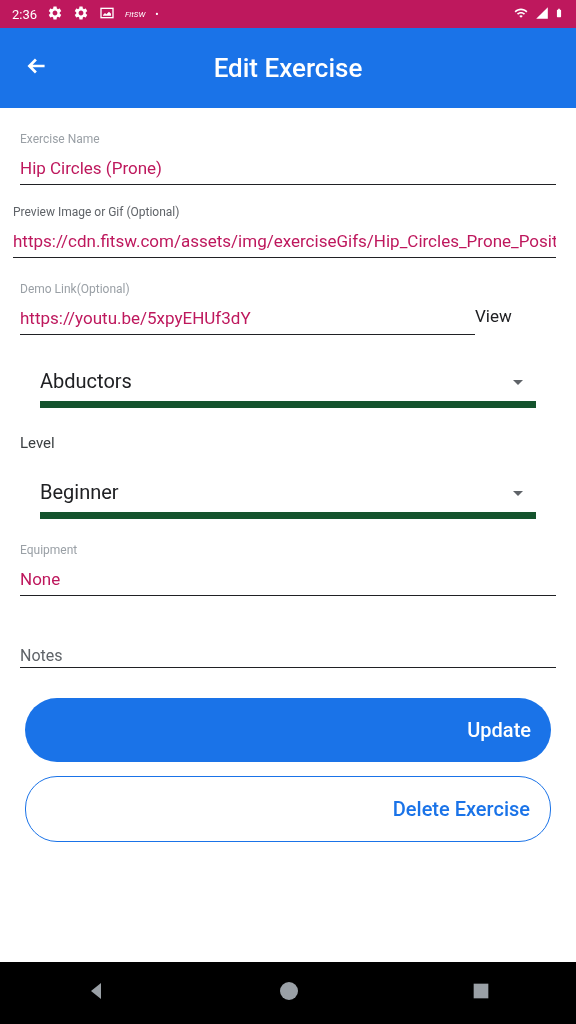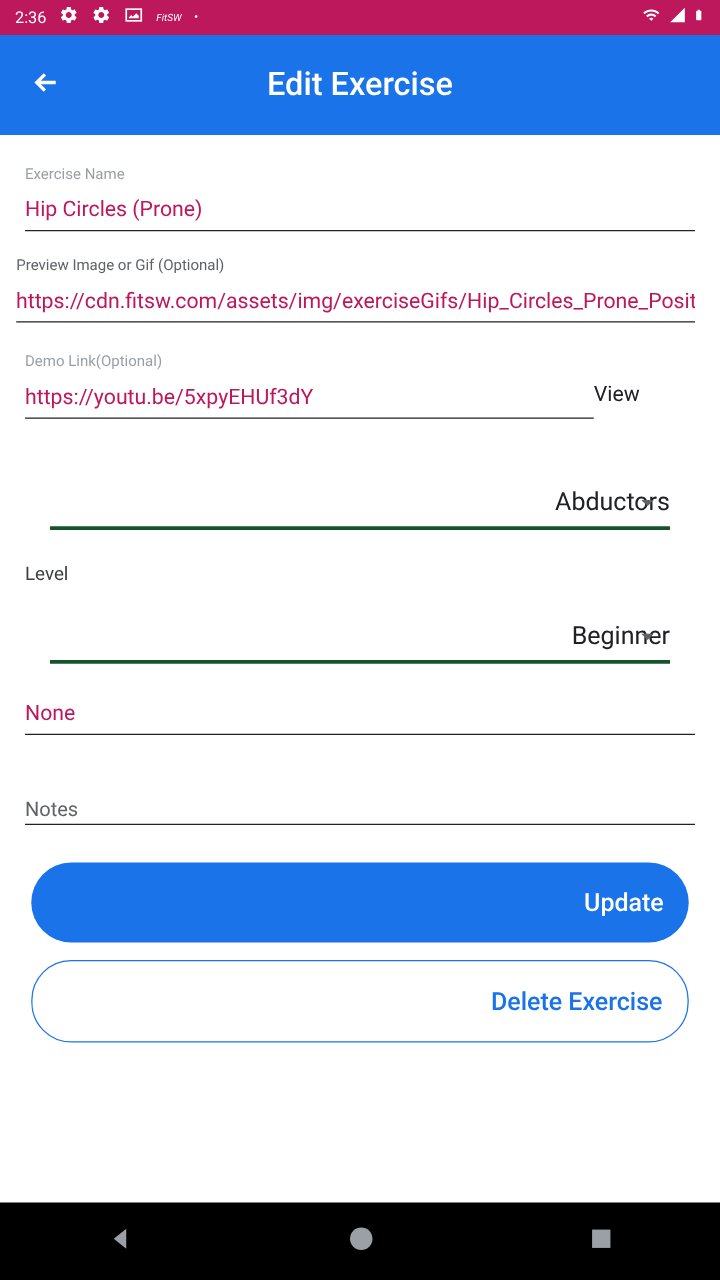--- a/index.html
+++ b/index.html
@@ -12,21 +12,21 @@
 .header-title{width:100%;text-align:center;font-size:26px;font-weight:500;}
 .content{padding:24px 20px 0 20px;overflow-y:auto;height:calc(1024px - 28px - 80px - 62px);}
 .field{margin-bottom:20px;}
 .label{color:#9aa0a6;font-size:12px;margin-bottom:6px;display:block;}
 .input-line{border:none;border-bottom:1.5px solid #202124;width:100%;font-size:17px;padding:6px 0;outline:none;color:#be185d;background:transparent;}
 .input-url{font-size:17px;white-space:nowrap;overflow:hidden;}
 .demo-row{display:flex;align-items:center;}
 .demo-input{flex:1;}
 .view-link{color:#202124;font-size:17px;padding-bottom:6px;}
 .section-label{color:#5f6368;font-size:15px;margin-bottom:20px;}
-.dropdown{display:flex;align-items:center;justify-content:flex-end;position:relative;padding:8px 0;border-bottom:3px solid #14532d;margin:0 20px 10px 20px;}
+.dropdown{display:flex;align-items:center;justify-content:flex-start;position:relative;padding:8px 0;border-bottom:7px solid #14532d;margin:0 20px 10px 20px;}
 .dropdown-value{font-size:20px;color:#202124;text-align:center;}
 .dropdown-arrow{position:absolute;right:12px;}
 .notes-label{color:#5f6368;font-size:16px;}
 .notes-line{border-bottom:1.5px solid #202124;margin-top:2px;margin-bottom:30px;}
 .btn{width:calc(100% - 10px);margin:0 5px;padding:20px;border-radius:32px;font-size:20px;text-align:right;font-weight:500;cursor:pointer;border:none;}
 .btn-primary{background:#1a73e8;color:#fff;margin-bottom:14px;}
 .btn-outline{background:#fff;color:#1a73e8;border:1.5px solid #1a73e8;}
 .nav-bar{position:absolute;bottom:0;left:0;right:0;height:62px;background:#000;display:flex;align-items:center;justify-content:space-around;}
 .nav-icon{fill:#9aa0a6;}
 .sb-icon{display:inline-block;}
@@ -77,21 +77,21 @@
   <div class="field">
     <span class="label">Exercise Name</span>
     <input class="input-line" value="Hip Circles (Prone)" style="">
   </div>
 
   <div class="field" style="margin-bottom:24px;">
     <span class="label" style="color:#5f6368;margin-left:-7px;">Preview Image or Gif (Optional)</span>
     <input class="input-line input-url" style="margin-left: -7px; width: calc(100% + 7px);" value="https://cdn.fitsw.com/assets/img/exerciseGifs/Hip_Circles_Prone_Posit">
   </div>
 
-  <div class="field" style="margin-bottom:46px;">
+  <div class="field" style="margin-bottom:26px;">
     <span class="label">Demo Link(Optional)</span>
     <div class="demo-row">
       <input class="input-line demo-input" style="max-width: 455px;" value="https://youtu.be/5xpyEHUf3dY">
       <span class="view-link">View</span>
     </div>
   </div>
 
   <div class="field" style="margin-bottom:26px;">
     <div class="dropdown">
       <span class="dropdown-value">Abductors</span>
@@ -105,20 +105,21 @@
     <div class="section-label" style="color:#3c4043;">Level</div>
     <div class="dropdown">
       <span class="dropdown-value">Beginner</span>
       <span class="dropdown-arrow"><svg width="12" height="8" viewBox="0 0 12 8" fill="#5f6368">
             <path d="M1 1l5 5 5-5z"></path>
           </svg></span>
     </div>
   </div>
 
   <div class="field" style="margin-bottom:50px;">
+    <span class="label">Equipment</span>
     <input class="input-line" value="None" style="">
   </div>
 
   <div>
     <span class="notes-label">Notes</span>
     <div class="notes-line"></div>
   </div>
 
   <button class="btn btn-primary">Update</button>
   <button class="btn btn-outline">Delete Exercise</button>

